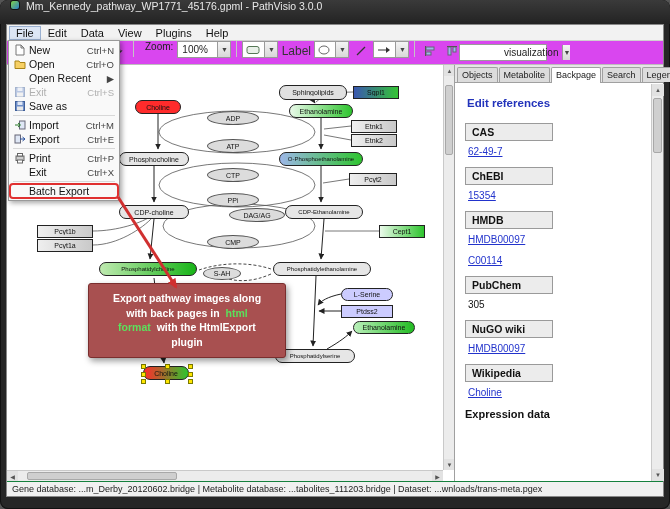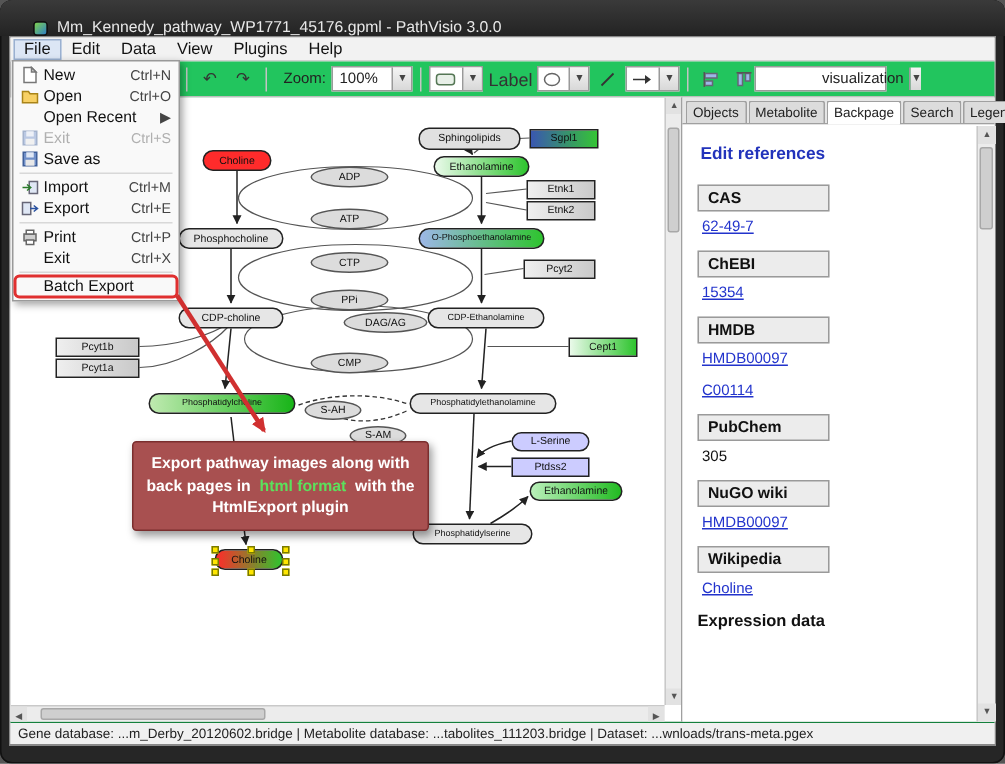--- a/index.html
+++ b/index.html
@@ -1,29 +1,29 @@
 <!DOCTYPE html>
 <html><head>
 <meta charset="utf-8">
 <style>
   html,body{margin:0;padding:0;background:#555;}
   *{box-sizing:border-box;}
   body{font-family:"Liberation Sans", sans-serif;}
 
   .window{position:relative;width:670px;height:509px;background:#262626;border-radius:8px;overflow:hidden;box-shadow:0 0 0 1px #111 inset;}
-  .titlebar{position:absolute;left:0;top:0;right:0;height:24px;display:flex;align-items:flex-end;padding-left:22px;color:#e8e8e8;font-size:10.5px;background:linear-gradient(#3a3a3a,#232323);}
+  .titlebar{position:absolute;left:0;top:0;right:0;height:24px;display:flex;align-items:flex-start;padding-left:10px;color:#e8e8e8;font-size:10.5px;background:linear-gradient(#3a3a3a,#232323);}
   .app-icon{width:10px;height:10px;border-radius:3px;background:linear-gradient(135deg,#7fd24a,#2d7ec9);margin-right:6px;border:1px solid #111;}
 
   .app{position:absolute;left:6px;top:24px;right:6px;bottom:12px;background:#f0f0f0;border:1px solid #888;display:flex;flex-direction:column;}
 
   .menubar{height:16px;display:flex;align-items:center;background:#f2f2f2;border-bottom:1px solid #d0d0d0;font-size:11px;color:#111;padding-left:2px;}
   .menu-item{padding:1px 7px;cursor:default;}
   .menu-item.open{background:#dce6f5;border:1px solid #9ab0d0;padding:0 6px;}
 
-  .toolbar{position:relative;height:24px;display:flex;align-items:center;gap:2px;padding:0 4px;background:#22c55e;border-bottom:1px solid #bdbdbd;font-size:10px;color:#222;margin-left:44px;}
+  .toolbar{position:relative;height:24px;display:flex;gap:2px;padding:0 4px;background:#d946ef;border-bottom:1px solid #bdbdbd;font-size:10px;color:#222;}
   .tbtn{width:20px;height:20px;display:flex;align-items:center;justify-content:center;border:1px solid transparent;border-radius:2px;font-size:11px;color:#333;}
   .tbtn.disabled{opacity:.45;}
   .tsep{width:1px;height:16px;background:#c4c4c4;margin:0 3px;}
   .combo{display:flex;align-items:center;height:17px;background:#fff;border:1px solid #9a9a9a;font-size:10px;padding-left:4px;}
   .combo .arrow{width:13px;height:100%;margin-left:4px;background:linear-gradient(#f4f4f4,#d8d8d8);border-left:1px solid #9a9a9a;display:flex;align-items:center;justify-content:center;font-size:7px;color:#444;}
   .zoom-box{width:54px;justify-content:space-between;}
   .tool-combo{padding-left:3px;}
   .vis-combo{position:absolute;left:452px;top:3px;width:88px;justify-content:space-between;padding-left:44px;}
   .lbl{margin:0 2px 0 6px;}
 
@@ -68,21 +68,21 @@
   .mi-icon{width:15px;height:12px;display:flex;align-items:center;justify-content:center;}
   .mi-label{flex:1;padding-left:2px;}
   .mi-short{color:#444;font-size:9.5px;padding-left:8px;}
   .mi.disabled .mi-label,.mi.disabled .mi-short{color:#b0b0b0;}
   .mi.disabled .mi-icon{opacity:.45;}
   .mi.hl-box{outline:2px solid #e03030;outline-offset:-1px;border-radius:3px;}
   .msep{height:1px;background:#d8d8d8;margin:2px 3px;}
 
   
   .arrow-overlay{position:absolute;left:0;top:0;z-index:55;pointer-events:none;}
-  .callout{position:absolute;left:88px;top:294px;width:198px;z-index:45;color:#fff;font-weight:bold;font-size:10.5px;line-height:1.4;text-align:center;padding:7px 8px;border-radius:3px;border:1px solid #7a2e2e;box-shadow:2px 3px 6px rgba(0,0,0,.4);}
+  .callout{position:absolute;left:88px;top:283px;width:198px;z-index:45;color:#fff;font-weight:bold;font-size:10.5px;line-height:1.4;text-align:center;padding:7px 20px;border-radius:3px;border:1px solid #7a2e2e;box-shadow:2px 3px 6px rgba(0,0,0,.4);}
   .callout .hl{margin:0 3px;}
 </style>
 </head>
 <body>
 
 <div class="window">
 
   <div class="titlebar">
     <span class="app-icon"></span>
     <span>Mm_Kennedy_pathway_WP1771_45176.gpml - PathVisio 3.0.0</span>

